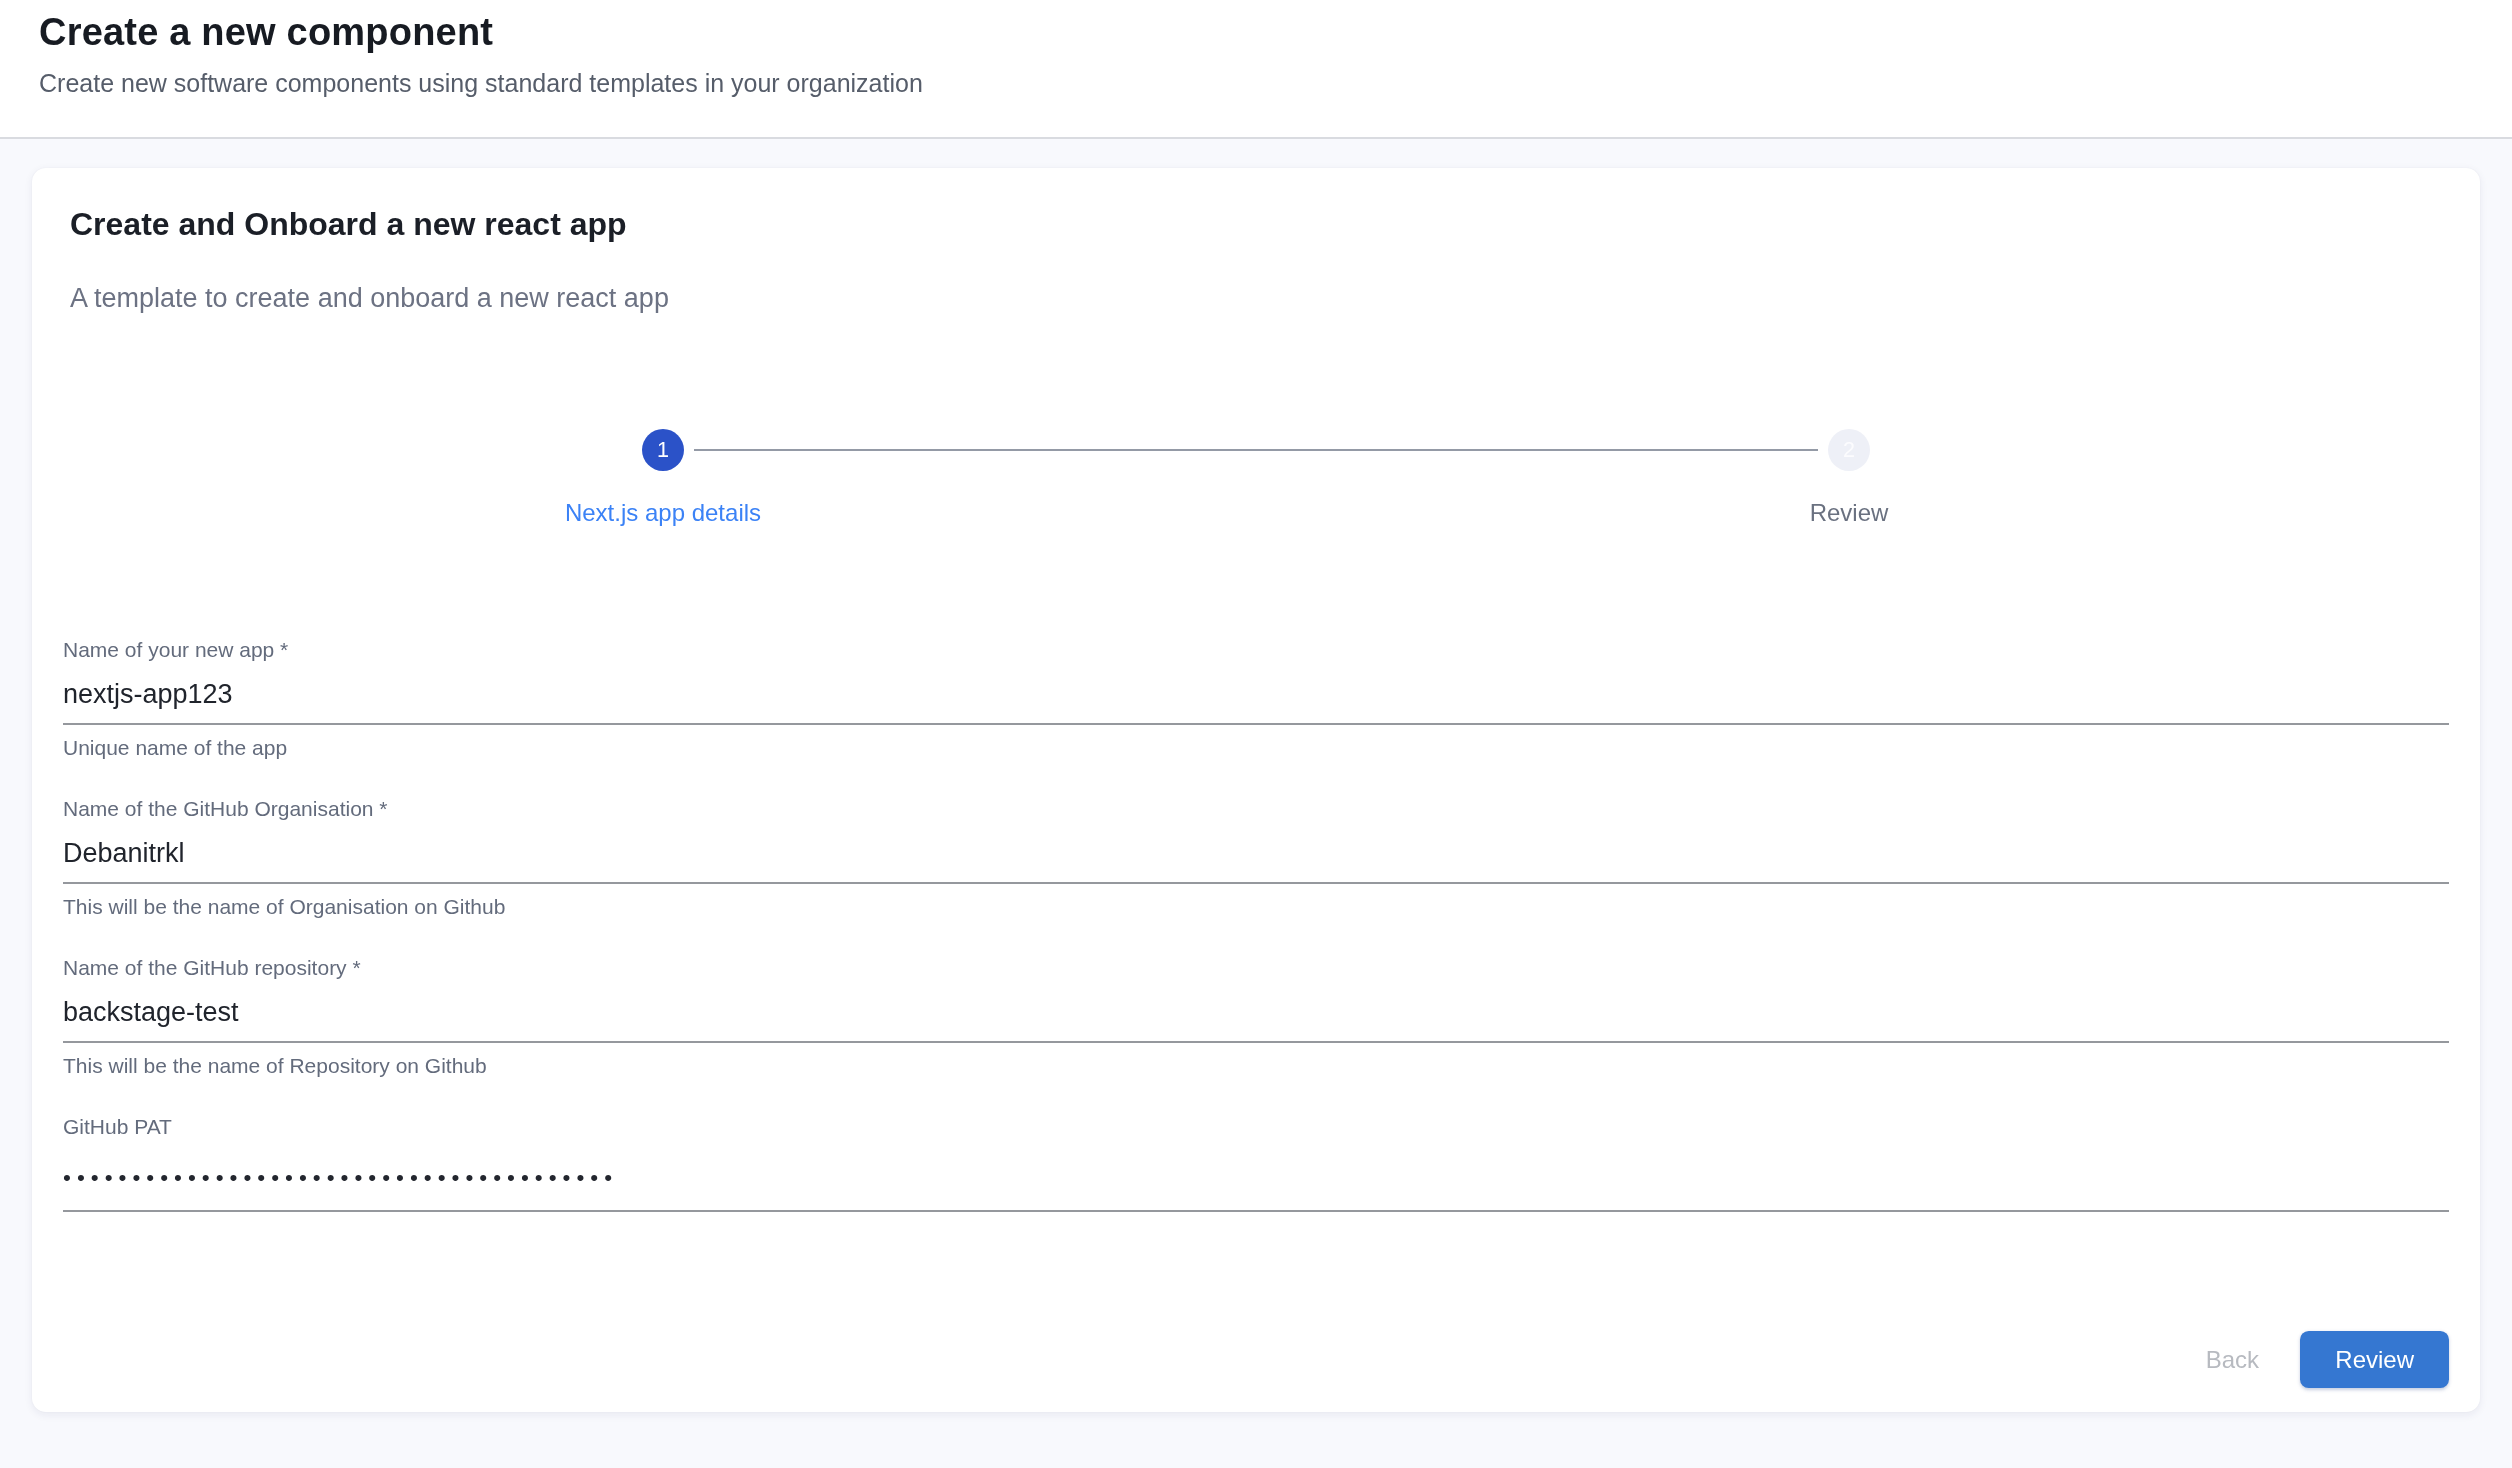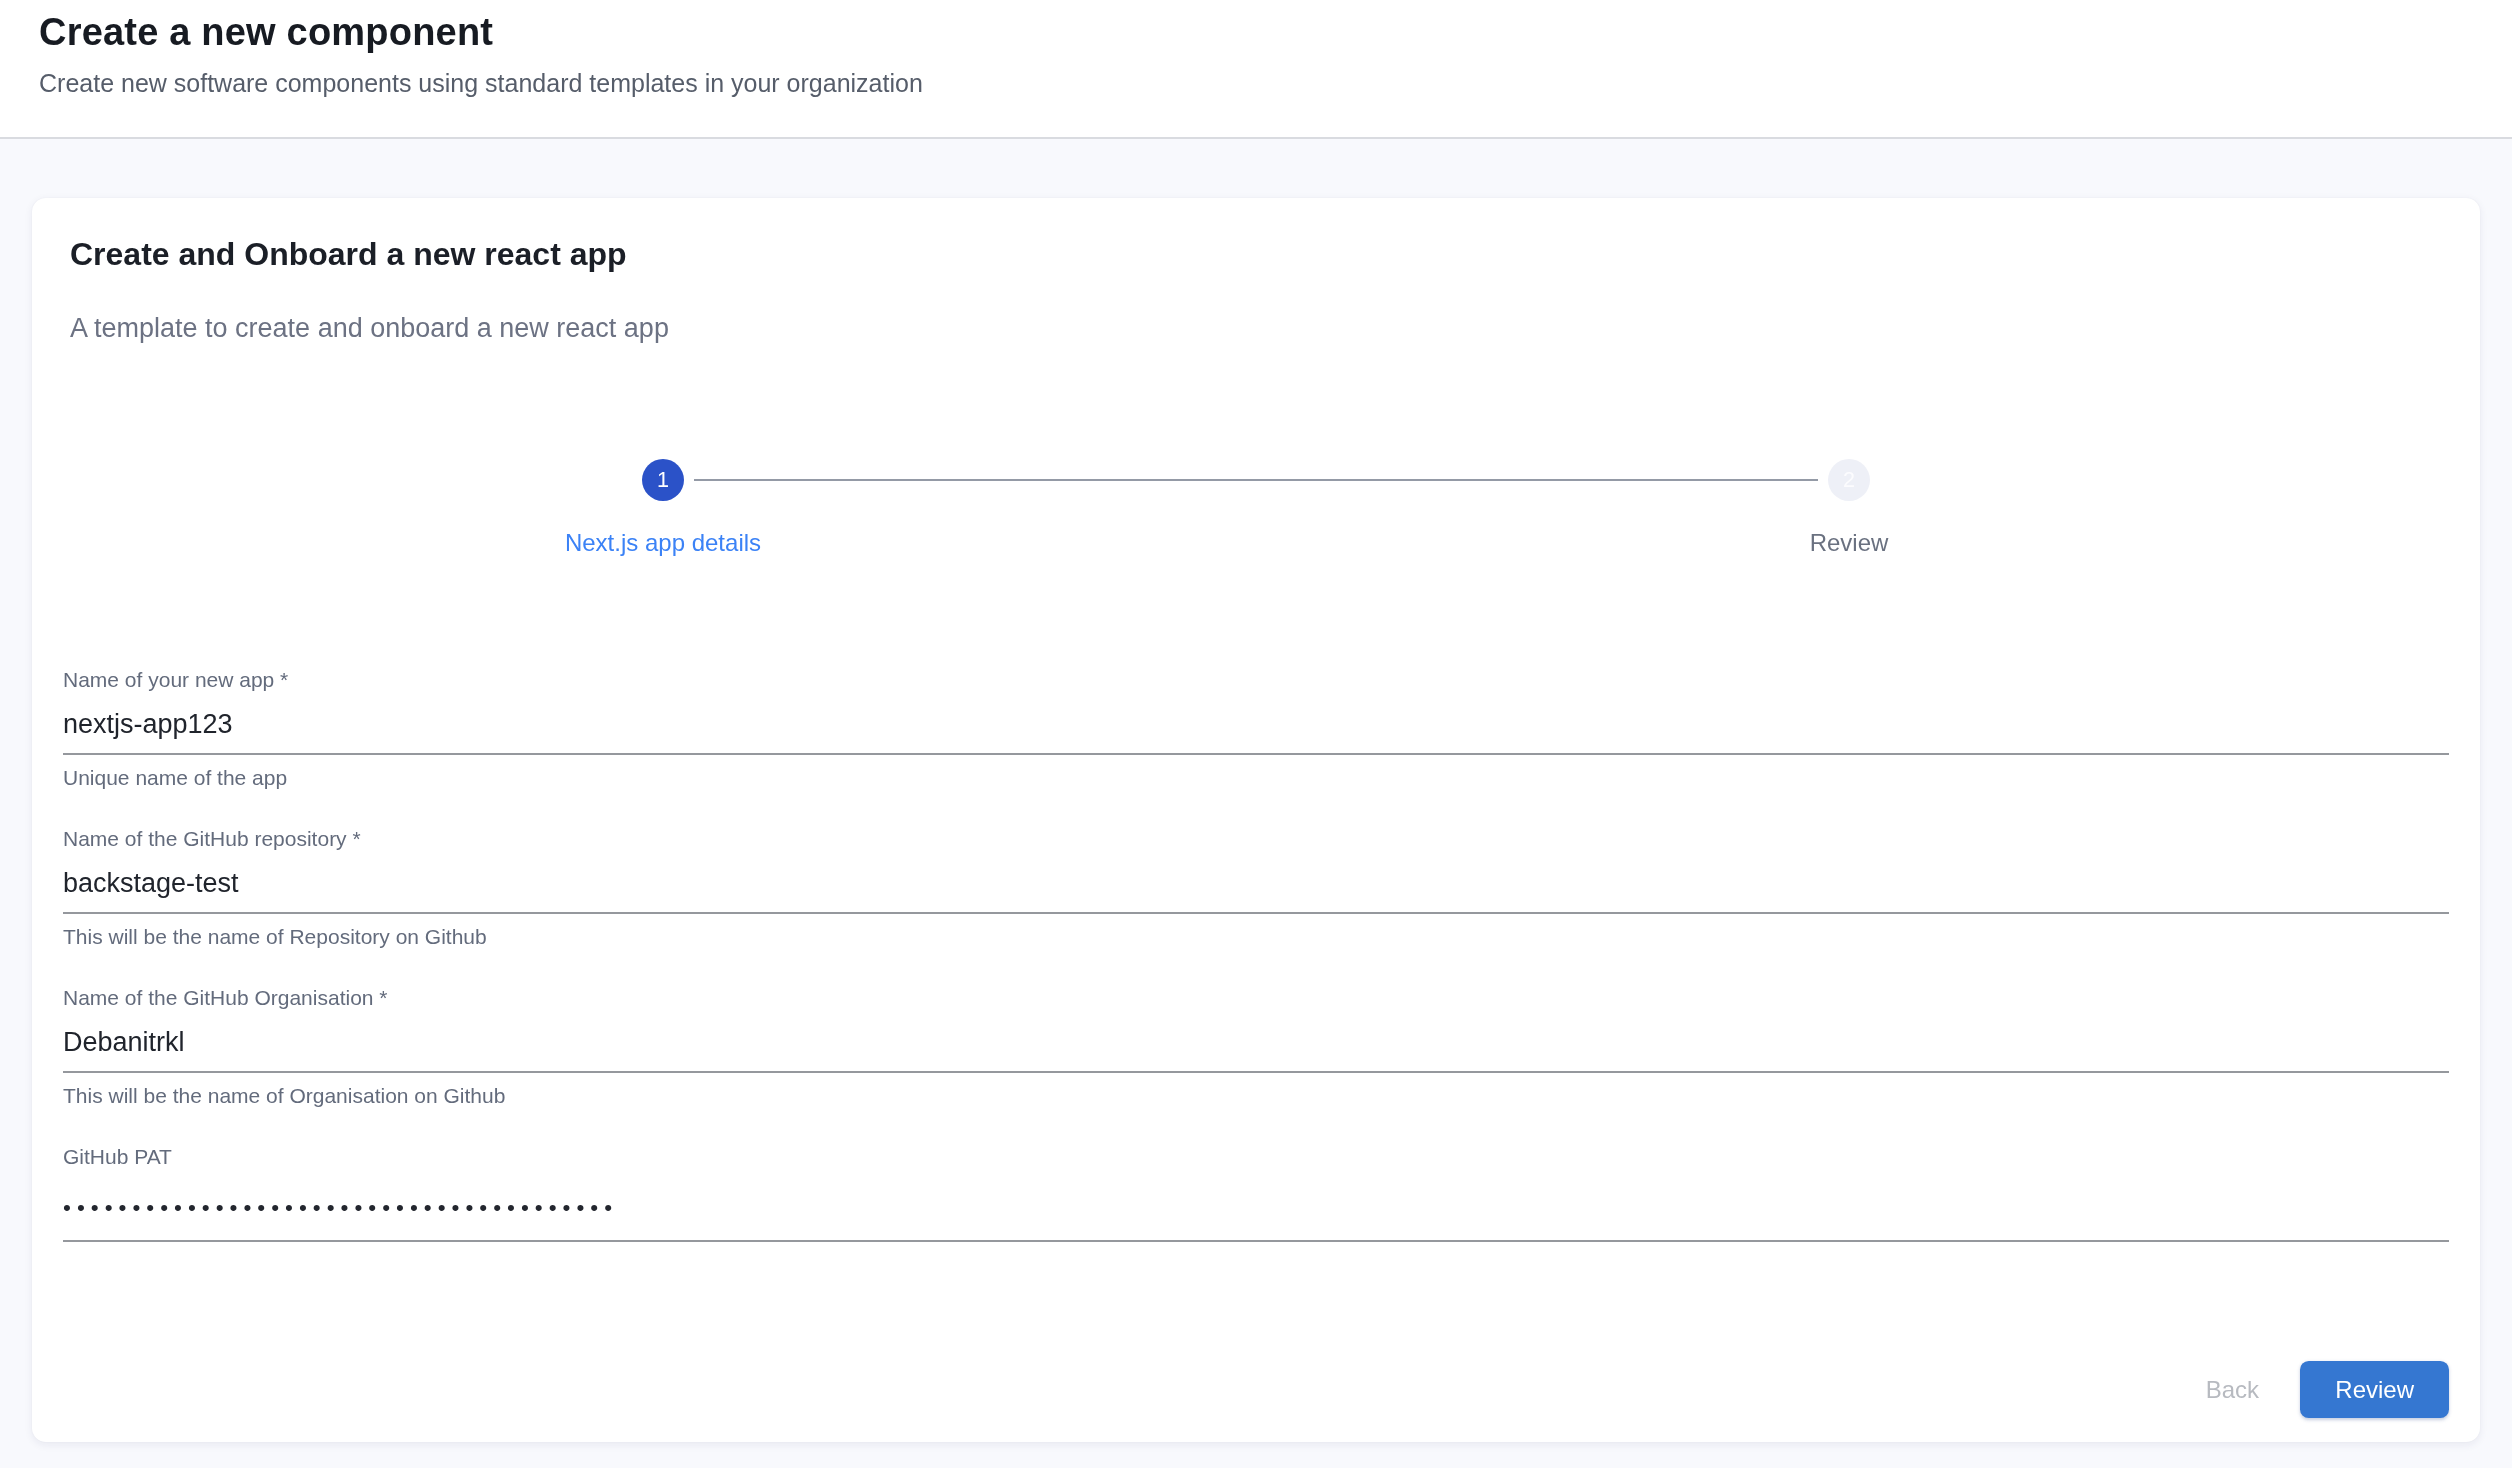--- a/index.html
+++ b/index.html
@@ -19,21 +19,21 @@
   .page-title {
     font-size: 38px; font-weight: 700; color: #171b22;
     letter-spacing: 0.2px; line-height: 47px;
   }
   .page-subtitle {
     margin-top: 12px;
     font-size: 25px; font-weight: 400; color: #565d6a;
     line-height: 31px;
   }
   
-  .main { padding: 59px 32px 0 32px; }
+  .main { padding: 29px 32px 0 32px; }
   .card {
     background: #ffffff;
     border-radius: 14px;
     box-shadow: 0 2.6px 8.7px rgba(25, 35, 80, 0.07), 0 0 1.7px rgba(25,35,80,0.05);
     height: 1244px;
     padding: 36px 38px 0 38px;
     position: relative;
   }
   .card-title {
     font-size: 32px; font-weight: 700; color: #1b1f27;
@@ -150,29 +150,29 @@
 
     <form class="form">
 
       <div class="field">
         <label class="field-label">Name of your new app *</label>
         <input class="field-input" type="text" value="nextjs-app123" style="">
         <div class="field-helper">Unique name of the app</div>
       </div>
 
       <div class="field">
+        <label class="field-label">Name of the GitHub Organisation *</label>
+        <input class="field-input" type="text" value="Debanitrkl" style="">
+        <div class="field-helper">This will be the name of Organisation on Github</div>
+      </div>
+
+      <div class="field">
         <label class="field-label">Name of the GitHub repository *</label>
         <input class="field-input" type="text" value="backstage-test" style="">
         <div class="field-helper">This will be the name of Repository on Github</div>
-      </div>
-
-      <div class="field">
-        <label class="field-label">Name of the GitHub Organisation *</label>
-        <input class="field-input" type="text" value="Debanitrkl" style="">
-        <div class="field-helper">This will be the name of Organisation on Github</div>
       </div>
 
       <div class="field">
         <label class="field-label">GitHub PAT</label>
         <input class="field-input masked" type="text" value="••••••••••••••••••••••••••••••••••••••••" style="">
       </div>
 
     </form>
 
     <div class="actions">

